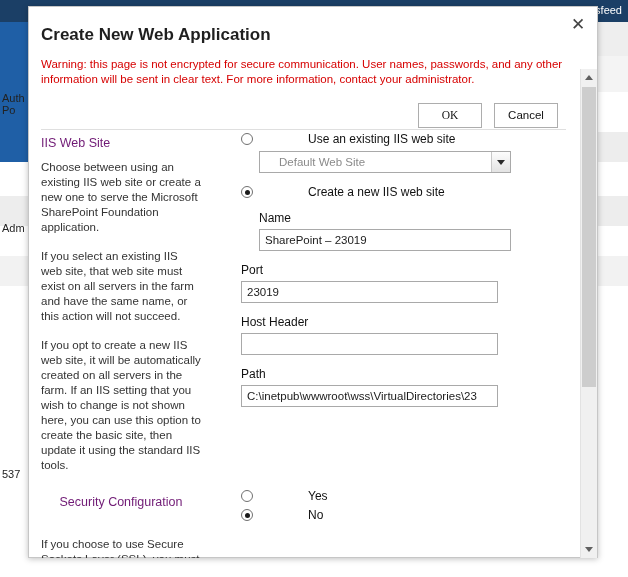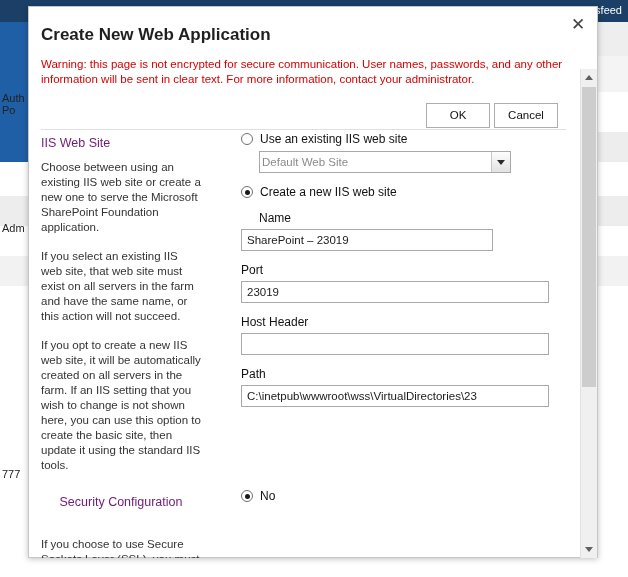--- a/index.html
+++ b/index.html
@@ -123,21 +123,21 @@
     background: #ffffff;
     border: 1px solid #adadad;
     font-family: "Liberation Sans", sans-serif;
     font-size: 11.5px;
     color: #111;
     cursor: pointer;
     text-align: center;
     line-height: 23px;
     box-sizing: border-box;
   }
-  .btn.ok { left: 64px; }
+  .btn.ok { left: 56px; font-family: Liberation Serif, serif; }
   .btn.cancel { left: 132px; }
 
   .sep {
     position: absolute;
     left: 12px;
     top: 122px;
     width: 525px;
     height: 1px;
     background: #dfdfdf;
   }
@@ -174,20 +174,21 @@
   .right-col {
     position: absolute;
     left: 212px;
     top: 2px;
     width: 310px;
   }
   .radio-row {
     display: flex;
     align-items: center;
     margin-bottom: 5px;
+    gap: 48px;
   }
   .radio {
     width: 12px;
     height: 12px;
     border: 1px solid #707070;
     border-radius: 50%;
     background: #fff;
     margin-right: 7px;
     position: relative;
     flex: none;
@@ -217,39 +218,39 @@
     width: 252px;
     height: 22px;
     border: 1px solid #a9a9a9;
     background: #fff;
     font-family: "Liberation Sans", sans-serif;
     font-size: 11.5px;
     color: #1a1a1a;
     padding: 0 5px;
     box-sizing: border-box;
   }
-  .txt.wide { width: 308px; }
-  .txt.indent { width: 252px; }
+  .txt.wide { width: 257px; }
+  .txt.indent { margin-left: 18px; width: 252px; }
 
   .select-wrap {
     position: relative;
     margin-left: 18px;
     width: 252px;
     height: 22px;
   }
   .select-box {
     width: 252px;
     height: 22px;
     border: 1px solid #a9a9a9;
     background: #ffffff;
     box-sizing: border-box;
     font-size: 11.5px;
     color: #8a8a8a;
     line-height: 20px;
-    padding-left: 2px;
+    padding-left: 19px;
   }
   .select-arrow {
     position: absolute;
     right: 1px; top: 1px;
     width: 19px; height: 20px;
     background: linear-gradient(#fdfdfd,#e3e3e3);
     border-left: 1px solid #c8c8c8;
     box-sizing: border-box;
   }
   .select-arrow::after {
@@ -324,21 +325,21 @@
   </div>
   <div class="bg-band b1"></div>
   <div class="bg-band b2"></div>
   <div class="bg-band b3"></div>
   <div class="bg-band b4"></div>
   <div class="bg-band b5"></div>
   <div class="bg-left-col c1"></div>
   <div class="bg-sidetext s1">Auth</div>
   <div class="bg-sidetext s2">Po</div>
   <div class="bg-sidetext s3">Adm</div>
-  <div class="bg-sidetext s4">777</div>
+  <div class="bg-sidetext s4">537</div>
 </div>
 
 <div id="modal">
 
   <div class="modal-close">✕</div>
 
   <div class="modal-title">Create New Web Application</div>
 
   <div class="warning">Warning: this page is not encrypted for secure communication. User names, passwords, and any other information will be sent in clear text. For more information, contact your administrator.</div>
 
@@ -386,20 +387,24 @@
       <div class="field-label">Host Header</div>
       <input class="txt wide" type="text" value="" style="">
 
       <div class="field-label">Path</div>
       <input class="txt wide" type="text" value="C:\inetpub\wwwroot\wss\VirtualDirectories\23" style="">
 
       <div style="height:82px;"></div>
 
 
       <div class="radio-row">
+        <span class="radio"></span>
+        <span class="radio-label">Yes</span>
+      </div>
+      <div class="radio-row">
         <span class="radio checked"></span>
         <span class="radio-label">No</span>
       </div>
 
     </div>
   </div>
 
   <div class="scrollbar">
     <div class="sb-arrow up"></div>
     <div class="sb-thumb"></div>

